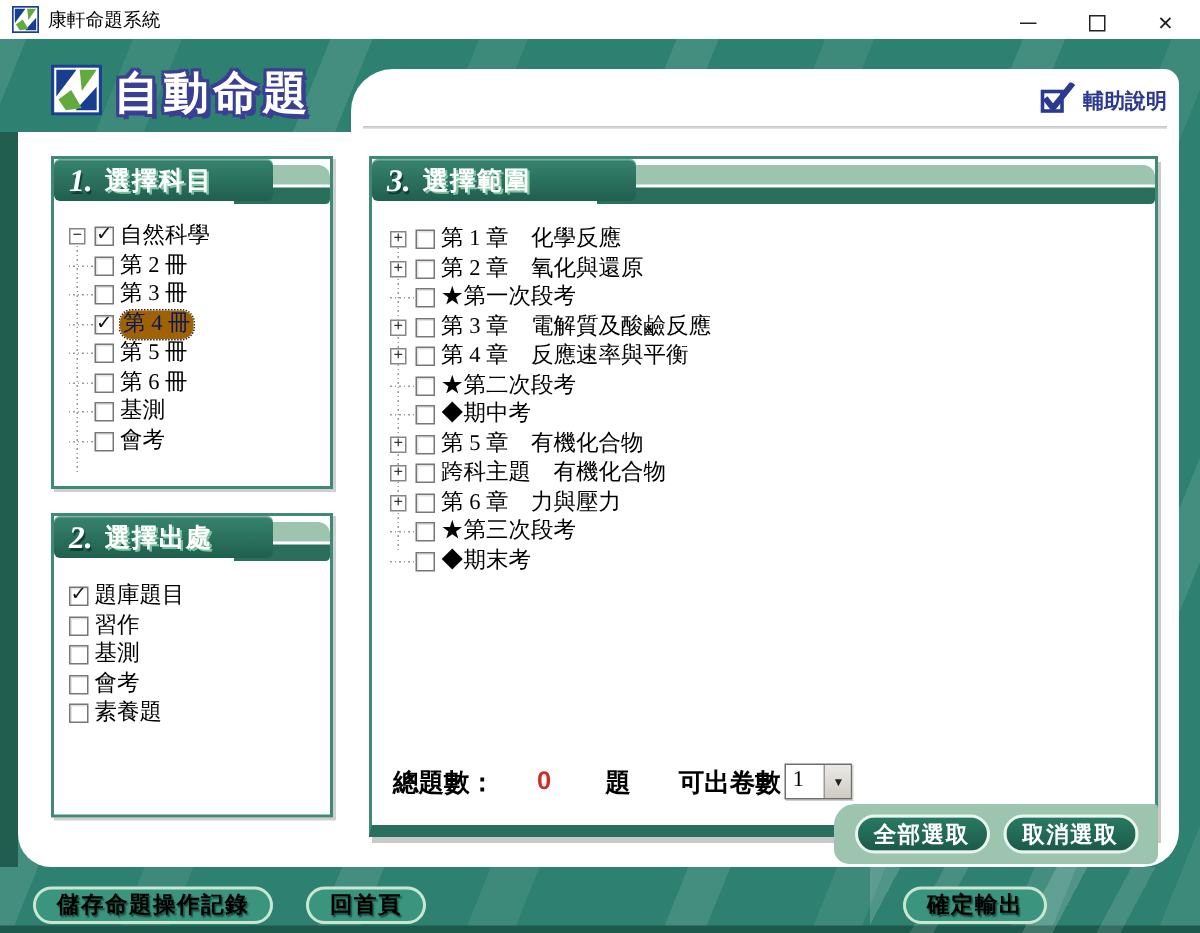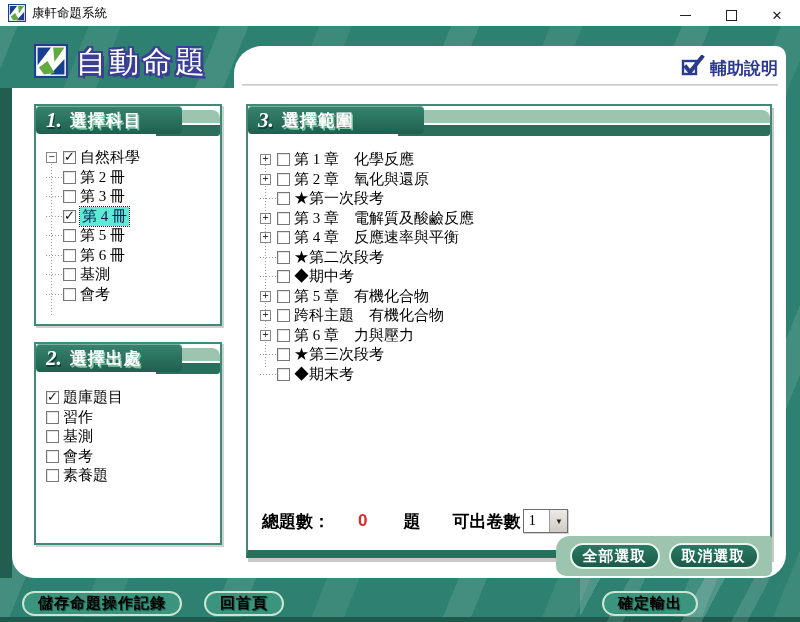--- a/index.html
+++ b/index.html
@@ -14,24 +14,24 @@
   .titlebar{position:absolute;left:0;top:0;width:800px;height:26px;background:#fff;display:flex;align-items:center;z-index:20;}
   .titlebar .app-icon{margin:0 6px 0 8px;display:flex;}
   .titlebar-title{font-size:12.5px;color:#000;}
   .win-controls{position:absolute;right:0;top:0;height:30px;display:flex;}
   .win-btn{width:46px;height:30px;display:flex;align-items:center;justify-content:center;color:#222;font-size:12px;cursor:default;}
   .win-btn.min span{display:block;width:11px;height:0;border-bottom:1px solid #222;}
   .win-btn.max span{display:block;width:9px;height:9px;border:1px solid #222;}
   .win-btn.close{font-size:13px;}
   
   .help-tab{position:absolute;left:234px;top:46px;width:552px;height:42px;background:#fff;border-radius:28px 10px 0 0;z-index:2;}
-  .help-link{position:absolute;right:18px;top:9px;display:flex;align-items:center;gap:5px;color:#2B3990;font-weight:bold;font-size:17px;cursor:pointer;}
+  .help-link{position:absolute;right:18px;top:9px;display:flex;align-items:center;gap:5px;color:#2B3990;font-weight:bold;font-size:14px;cursor:pointer;}
   .gray-line{position:absolute;left:242px;top:84px;width:536px;height:2px;background:linear-gradient(#bfbfbf,#e9e9e9);z-index:3;}
   .brand{position:absolute;left:34px;top:42px;display:flex;align-items:center;gap:8px;z-index:4;}
-  .app-title{font-size:30px;font-weight:normal;color:#fff;letter-spacing:3px;
+  .app-title{font-size:30px;font-weight:bold;color:#fff;letter-spacing:3px;
     text-shadow:-2px -2px 0 #3B3F94,2px -2px 0 #3B3F94,-2px 2px 0 #3B3F94,2px 2px 0 #3B3F94,
       -2px 0 0 #3B3F94,2px 0 0 #3B3F94,0 -2px 0 #3B3F94,0 2px 0 #3B3F94,3px 3px 0 #3B3F94;}
   
   .left-strip{position:absolute;left:0;top:88px;width:12px;height:490px;background:#215E4F;z-index:1;}
   .main{position:absolute;left:12px;top:88px;width:774px;height:490px;background:#fff;border-radius:0 0 24px 22px;z-index:2;}
   
   .panel{position:absolute;background:#fff;border:2px solid #3F8A77;box-shadow:2px 2px 0 rgba(120,120,120,0.35);}
   .panel1{left:22px;top:16px;width:184px;height:218px;}
   .panel2{left:22px;top:254px;width:184px;height:199px;}
   .panel3{left:234px;top:16px;width:522px;height:444px;border-bottom:8px solid #2A6E5C;box-shadow:2px 4px 0 rgba(120,120,120,0.40);}
@@ -50,21 +50,21 @@
   .ph-title{font-size:17px;font-weight:bold;color:#fff;letter-spacing:1px;text-shadow:1.5px 1.5px 0 #7FC3A4;}
   
   .trow{display:flex;align-items:center;height:19.5px;position:relative;z-index:1;}
   .exp{flex:0 0 11px;width:11px;height:11px;box-sizing:border-box;border:1px solid #868686;background:#fff;
     font:10px/8px "DejaVu Sans Mono",monospace;text-align:center;color:#333;margin-right:6px;}
   .stub{flex:0 0 17px;height:1px;background:repeating-linear-gradient(to right,#9a9a9a 0 1px,transparent 1px 3px);}
   .cb{flex:0 0 13px;width:13px;height:13px;box-sizing:border-box;background:#fff;border:1px solid #777;
     box-shadow:inset 1px 1px 0 #e3e3e3;position:relative;margin-right:4px;}
   .cb.on::after{content:"✓";position:absolute;left:0;top:-3px;font:bold 13px "DejaVu Sans",sans-serif;color:#111;}
   .lbl{font:15px/19px "Liberation Serif",serif;color:#000;white-space:pre;text-align:center;}
-  .sel-lbl{background:#5eead4;color:#0A1A52;outline:1px dotted #222;padding:0 2px;}
+  .sel-lbl{background:#a16207;color:#0A1A52;outline:1px dotted #222;padding:0 2px;border-radius:8px;}
   .vline{position:absolute;width:1px;background:repeating-linear-gradient(to bottom,#9a9a9a 0 1px,transparent 1px 3px);z-index:0;}
   #subject-tree{position:absolute;left:10px;top:42px;right:4px;}
   #subject-tree .vline{left:5px;top:16px;height:152px;}
   #source-list{position:absolute;left:10px;top:44px;right:4px;}
   #scope-tree{position:absolute;left:12px;top:44px;right:4px;}
   #scope-tree .vline{left:5px;top:12px;height:206px;}
   
   .summary{position:absolute;left:14px;bottom:14px;height:30px;display:flex;align-items:center;z-index:2;}
   .sum-lbl{font-size:17px;font-weight:bold;color:#000;}
   .sum-val{font-size:17px;font-weight:bold;color:#D42A2A;margin-left:28px;}

